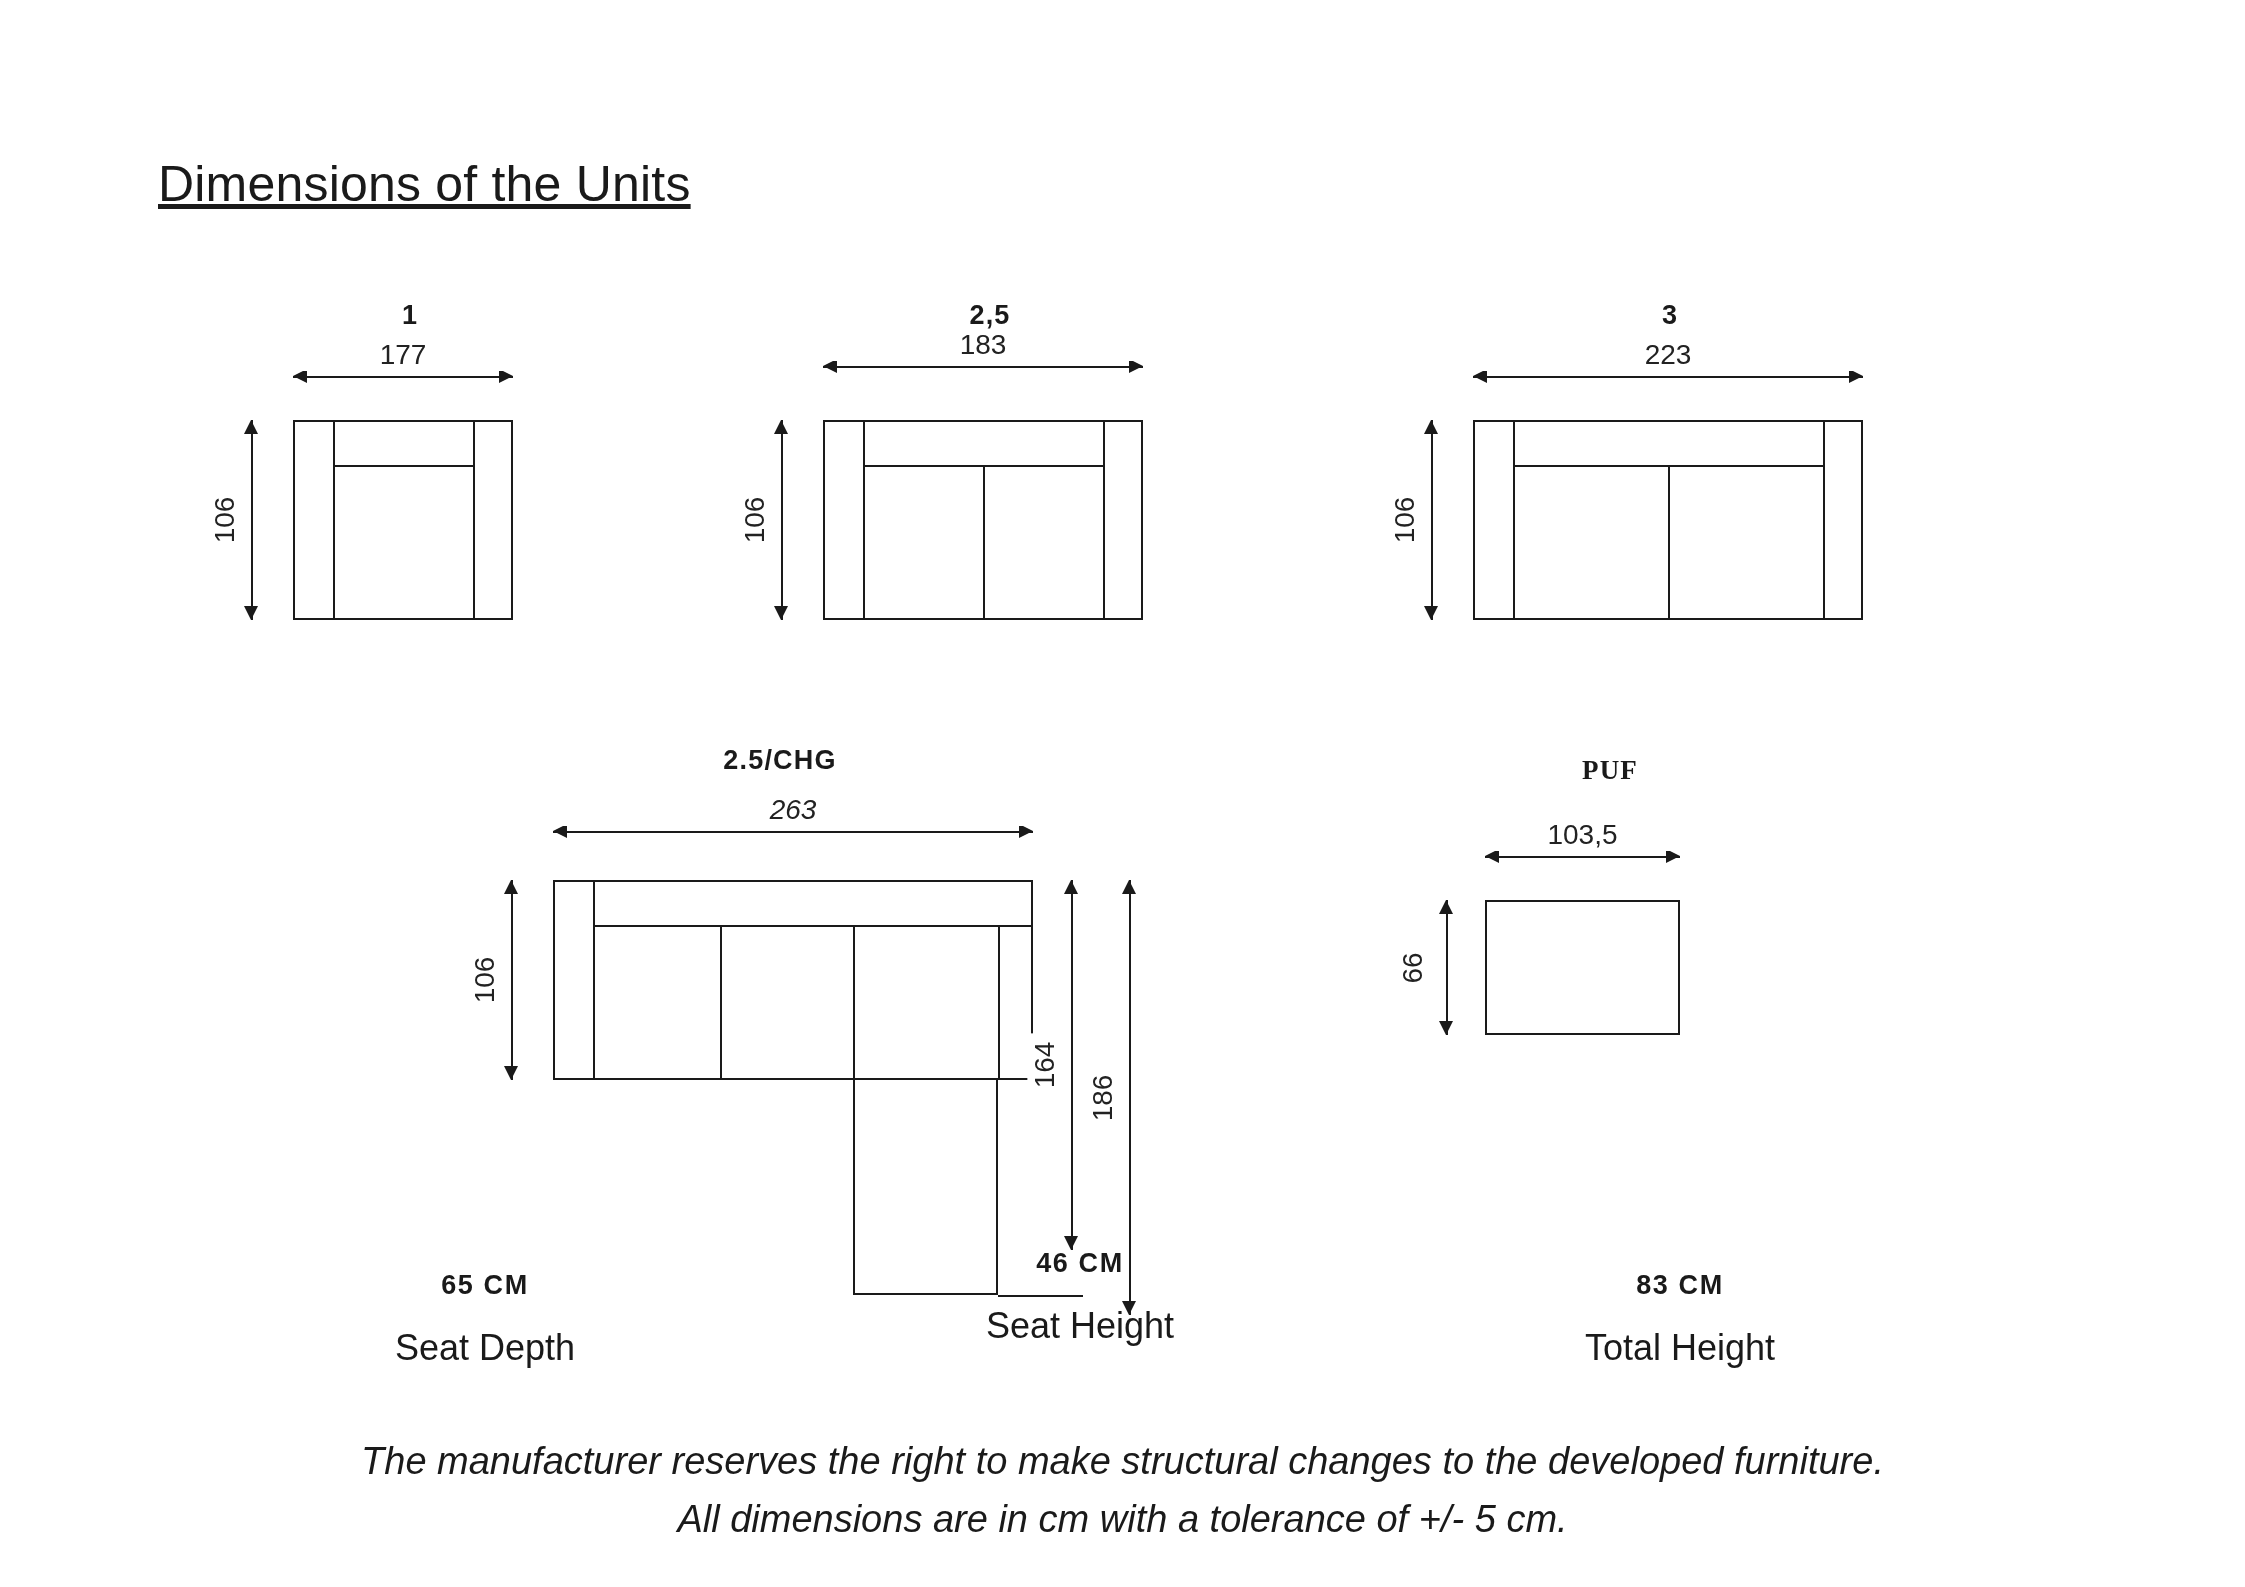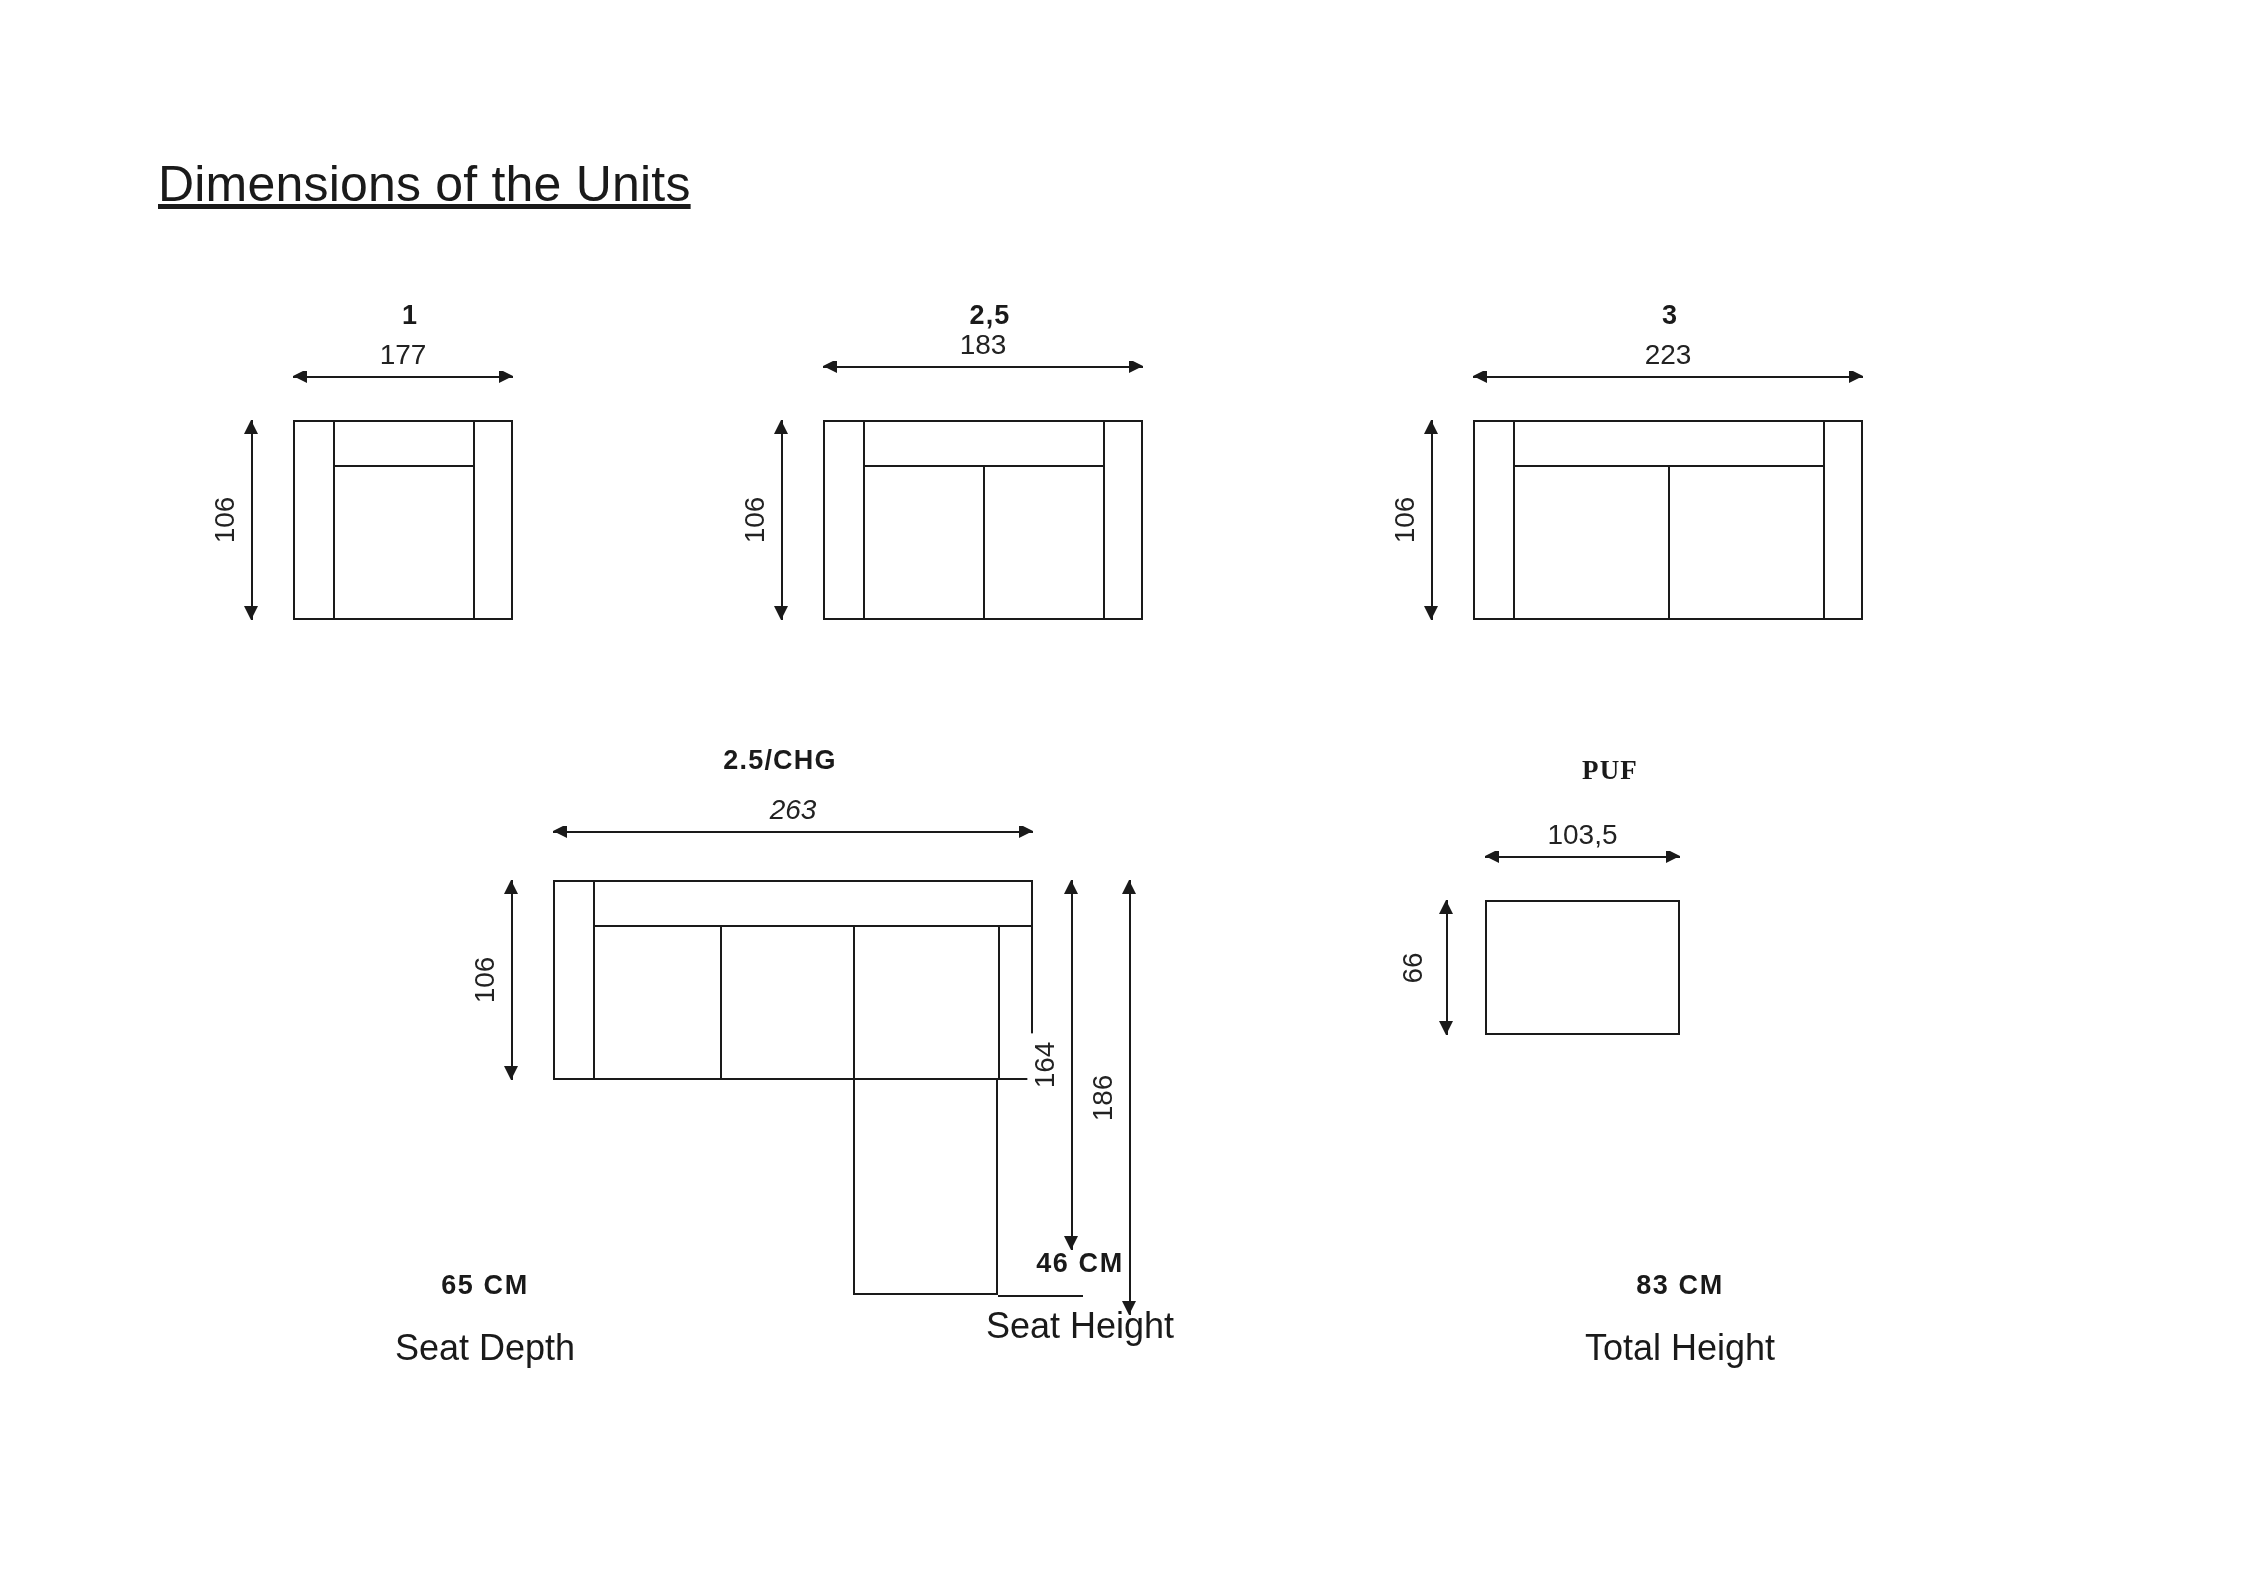--- a/index.html
+++ b/index.html
@@ -329,14 +329,18 @@
   <div class="spec" style="left:905px; top:1248px; width:350px;">
     <div class="spec-value">46 CM</div>
     <div class="spec-name">Seat Height</div>
   </div>
 
   <div class="spec" style="left:1505px; top:1270px; width:350px;">
     <div class="spec-value">83 CM</div>
     <div class="spec-name">Total Height</div>
   </div>
 
+  <div class="disclaimer">
+    <div>The manufacturer reserves the right to make structural changes to the developed furniture.</div>
+    <div>All dimensions are in cm with a tolerance of +/- 5 cm.</div>
+  </div>
 
 </div>
 
 </body></html>

